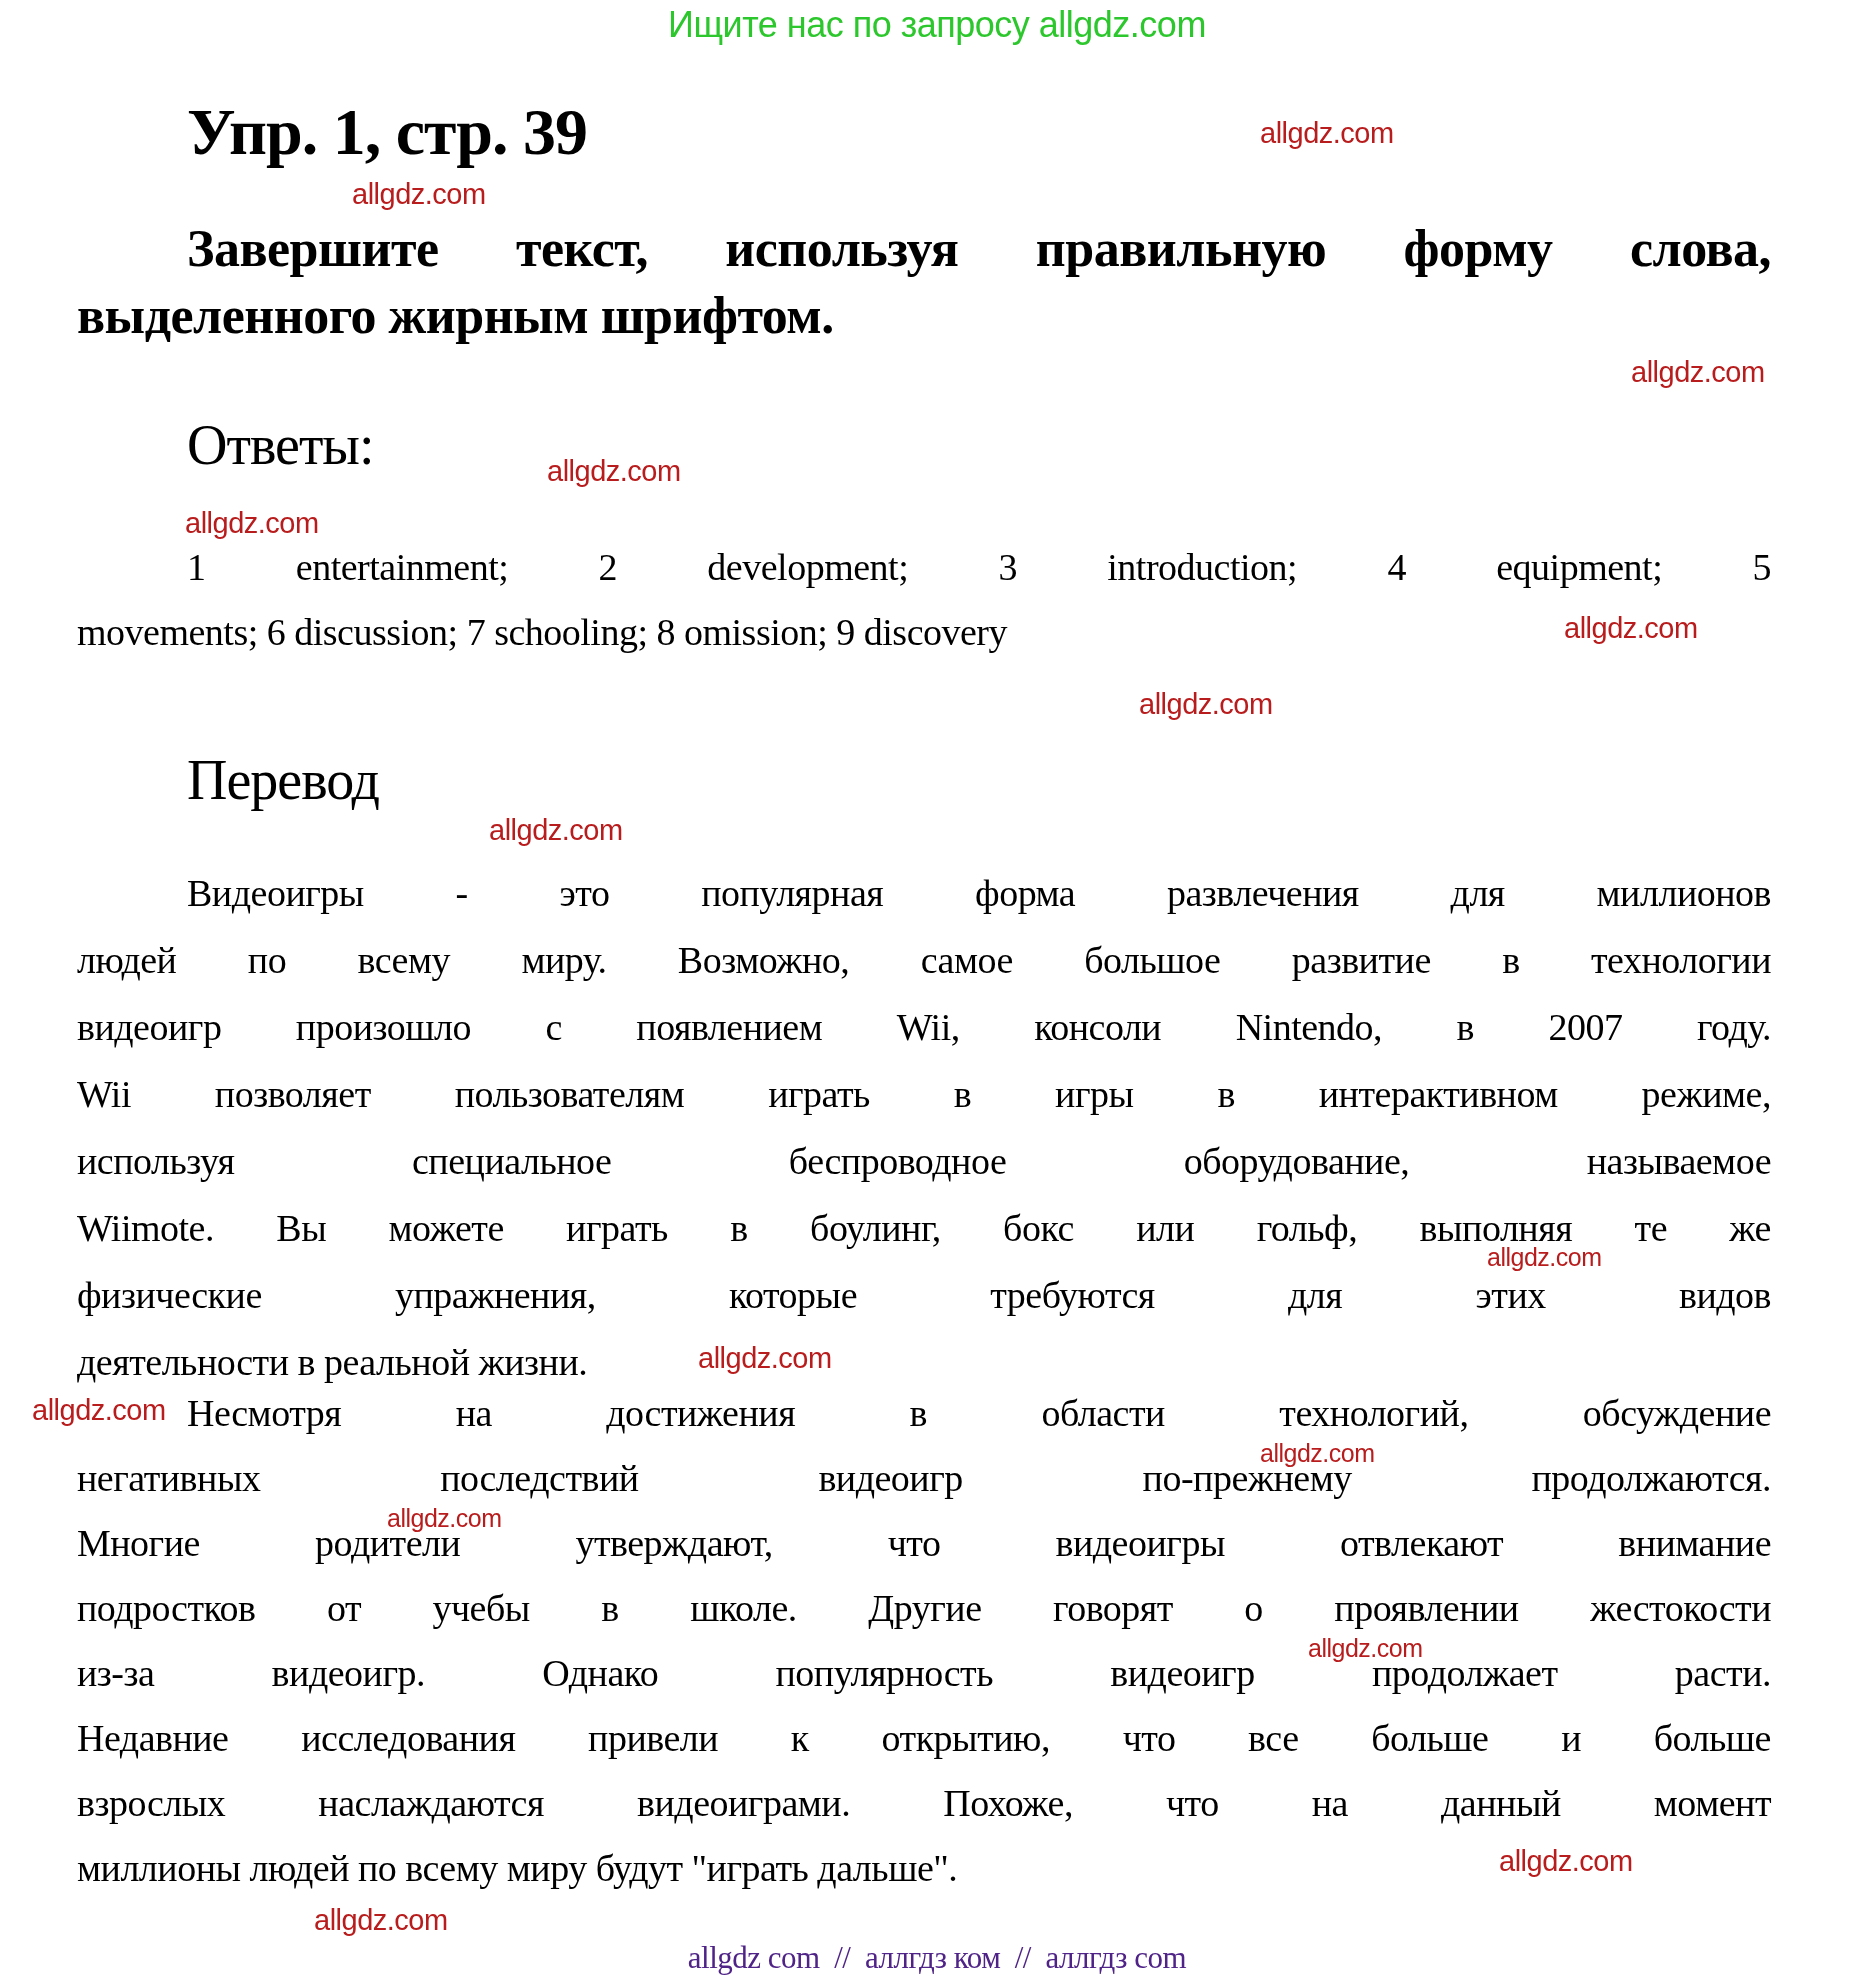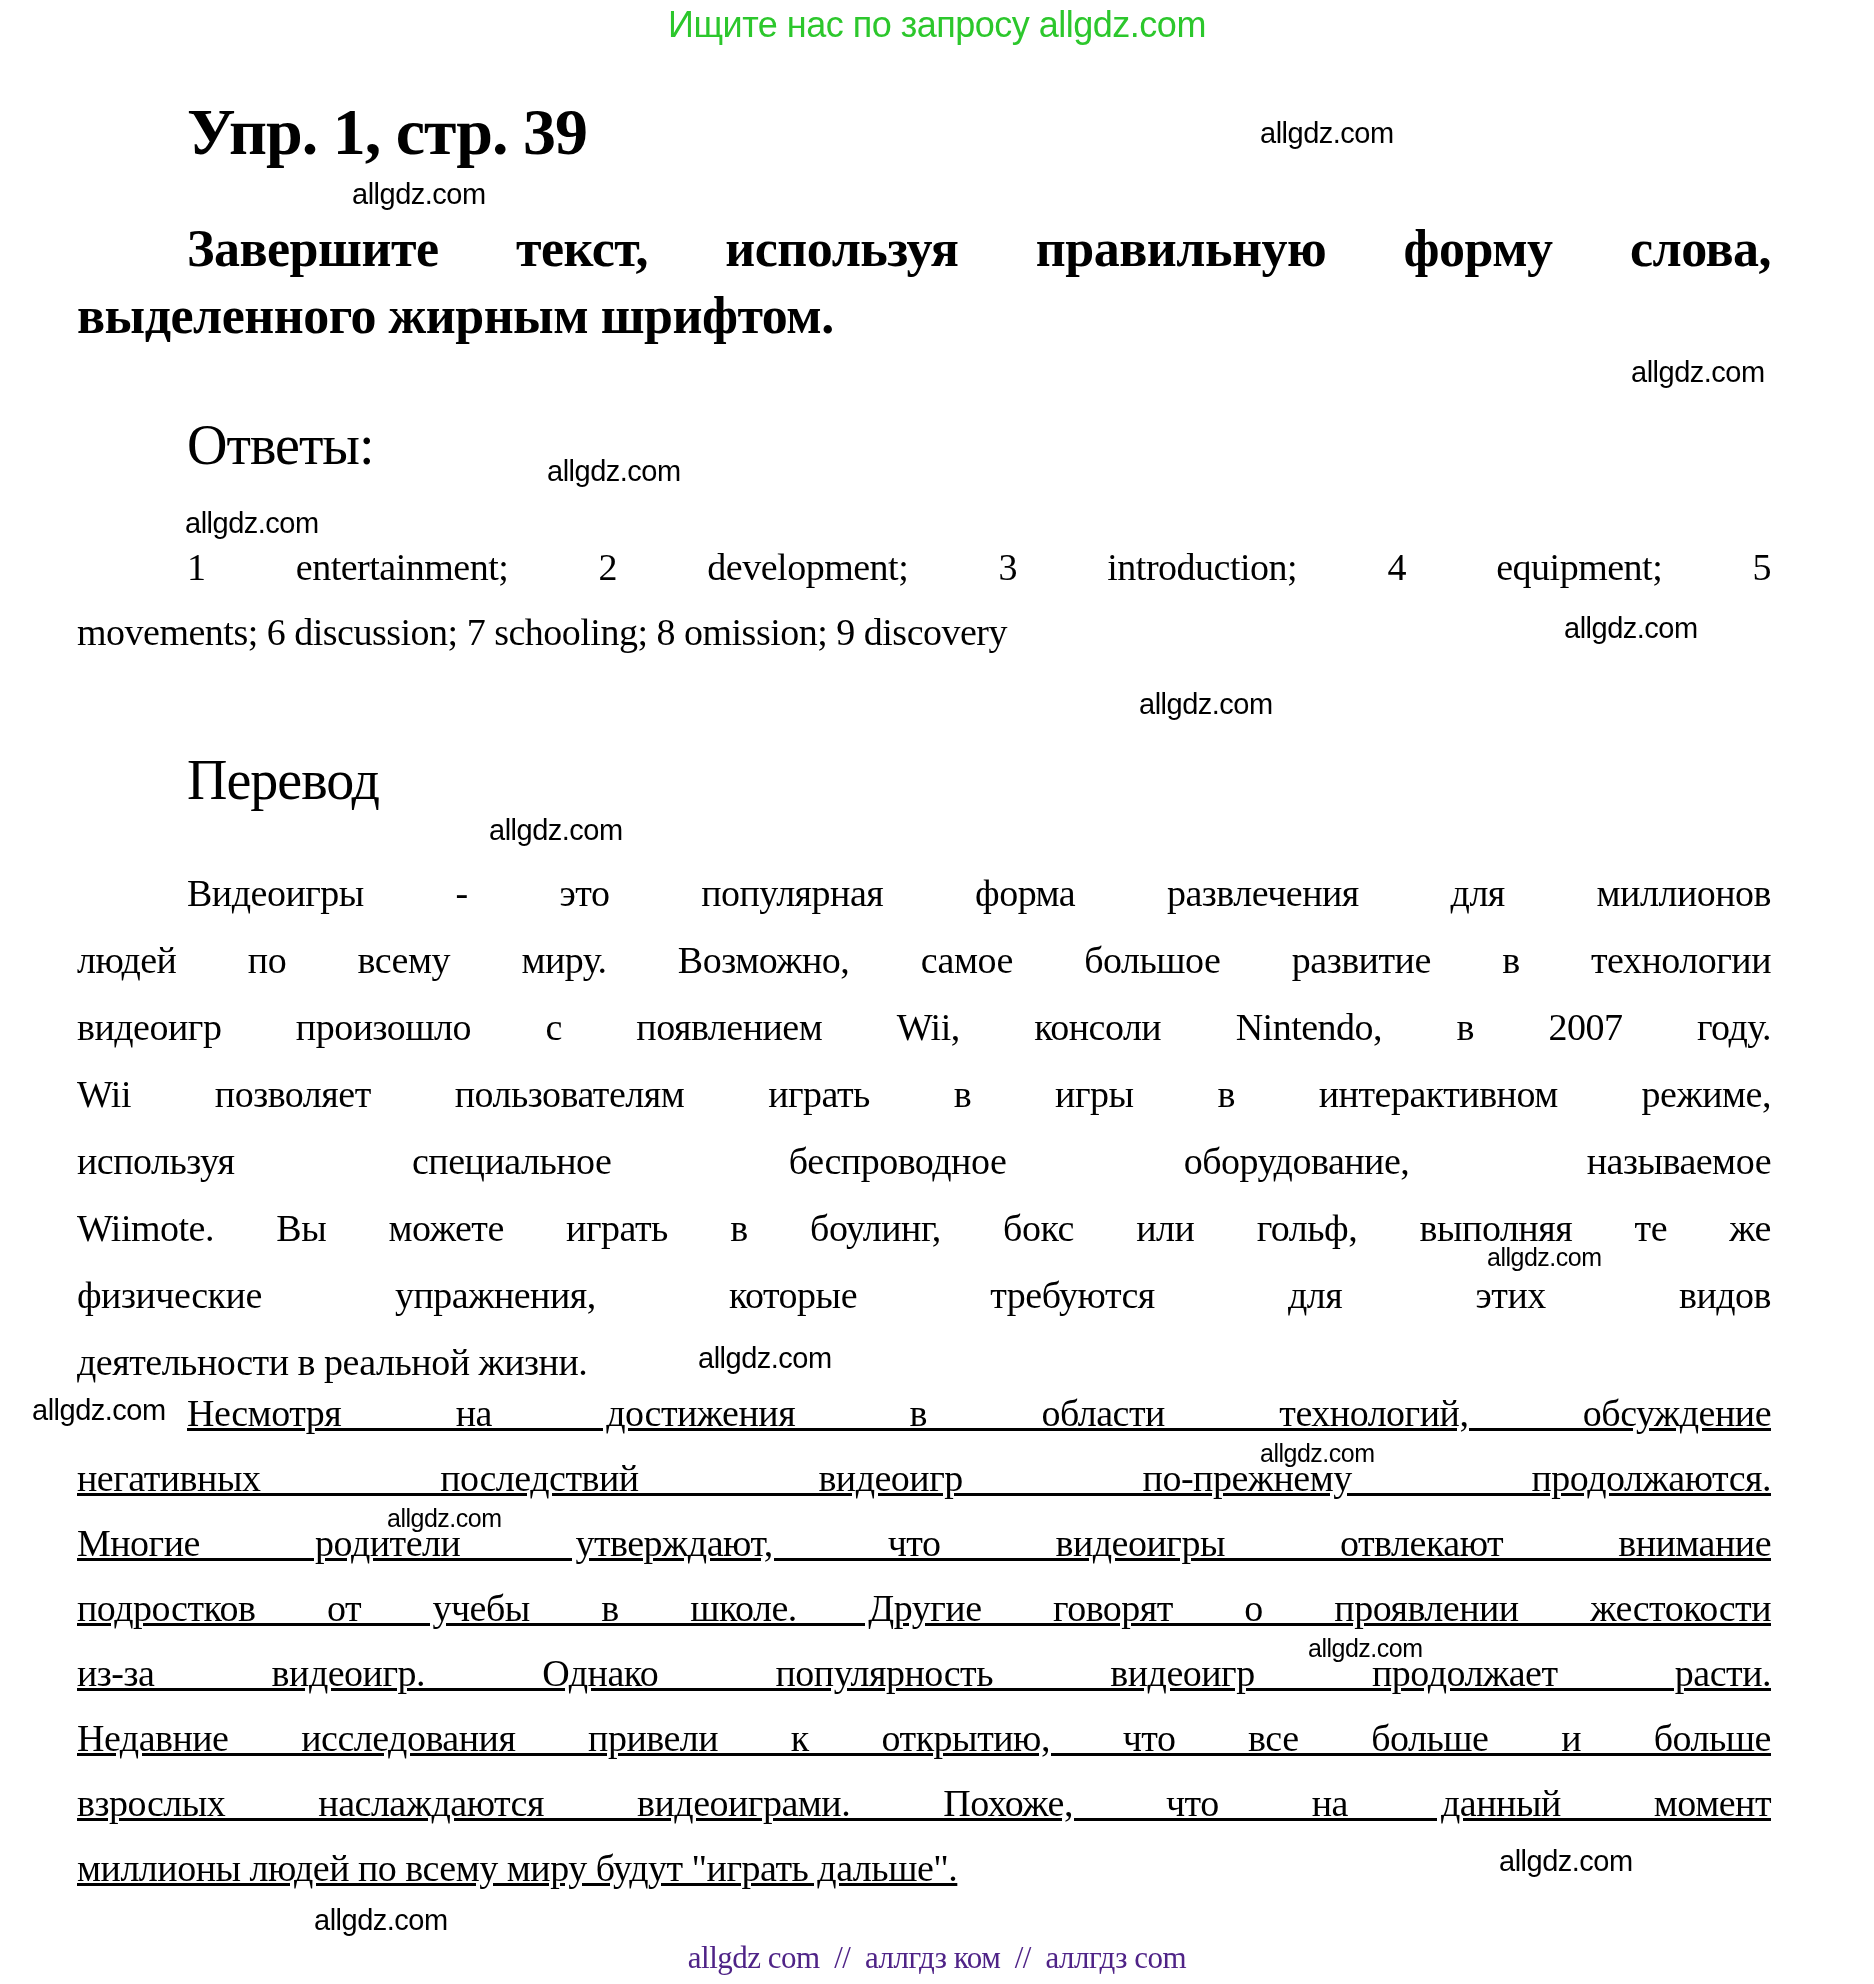--- a/index.html
+++ b/index.html
@@ -52,27 +52,27 @@
     white-space: normal;
     text-align: justify;
     text-align-last: justify;
   }
   .text-block .line.indent { text-indent: 110px; }
   .task-block { top: 215px; font-weight: bold; }
   .task-block .line { font-size: 52px; }
   .answers-block { top: 535px; }
   .answers-block .line { height: 65px; line-height: 65px; }
   .para1-block { top: 860px; }
-  .para2-block { top: 1381px; text-decoration: underline; }
+  .para2-block { top: 1381px; }
   .para2-block .line { height: 65px; line-height: 65px; }
   .wm {
     position: absolute;
     font-family: "Liberation Sans", sans-serif;
     font-size: 29px;
-    color: #000000;
+    color: #b91c1c;
     letter-spacing: -0.5px;
     white-space: nowrap;
   }
   .wm.sm { font-size: 25px; }
   .page-footer {
     position: absolute;
     top: 1940px; left: 0; width: 100%;
     text-align: center;
     font-family: Liberation Serif, serif;
     font-size: 31px;

